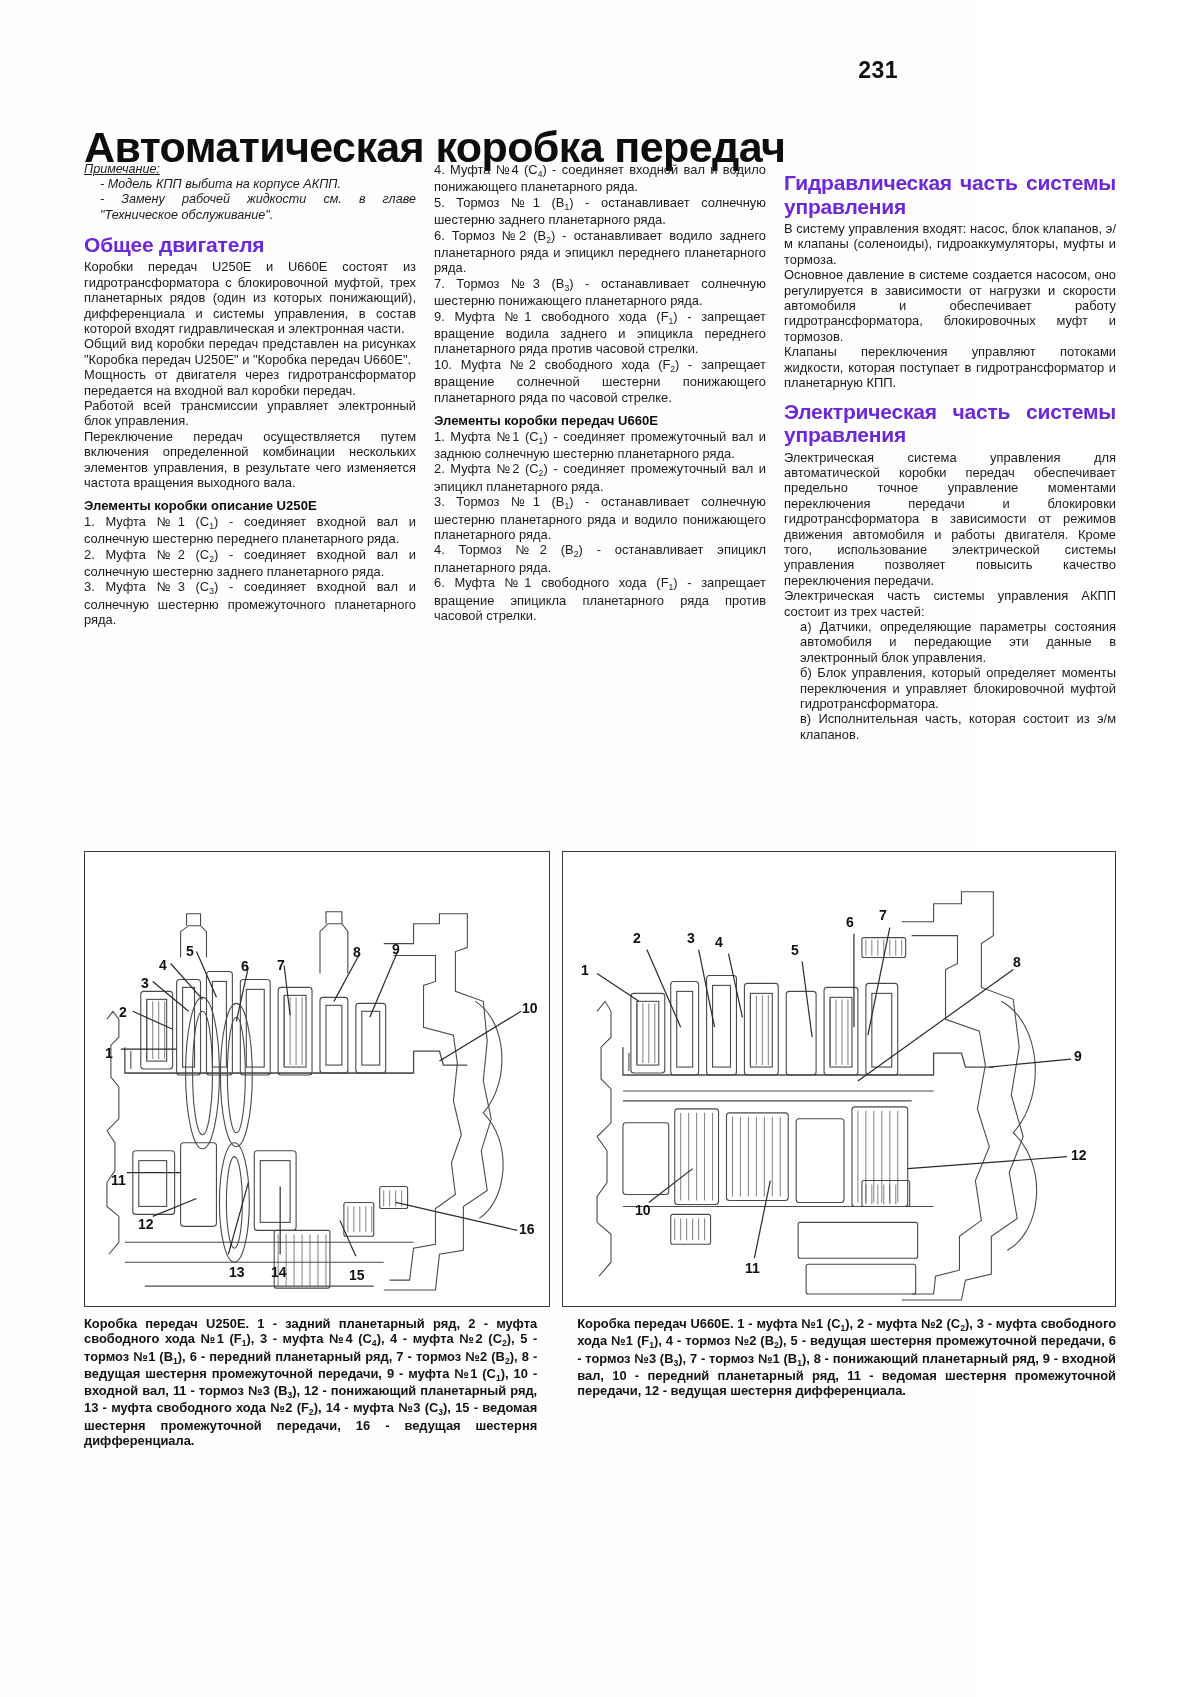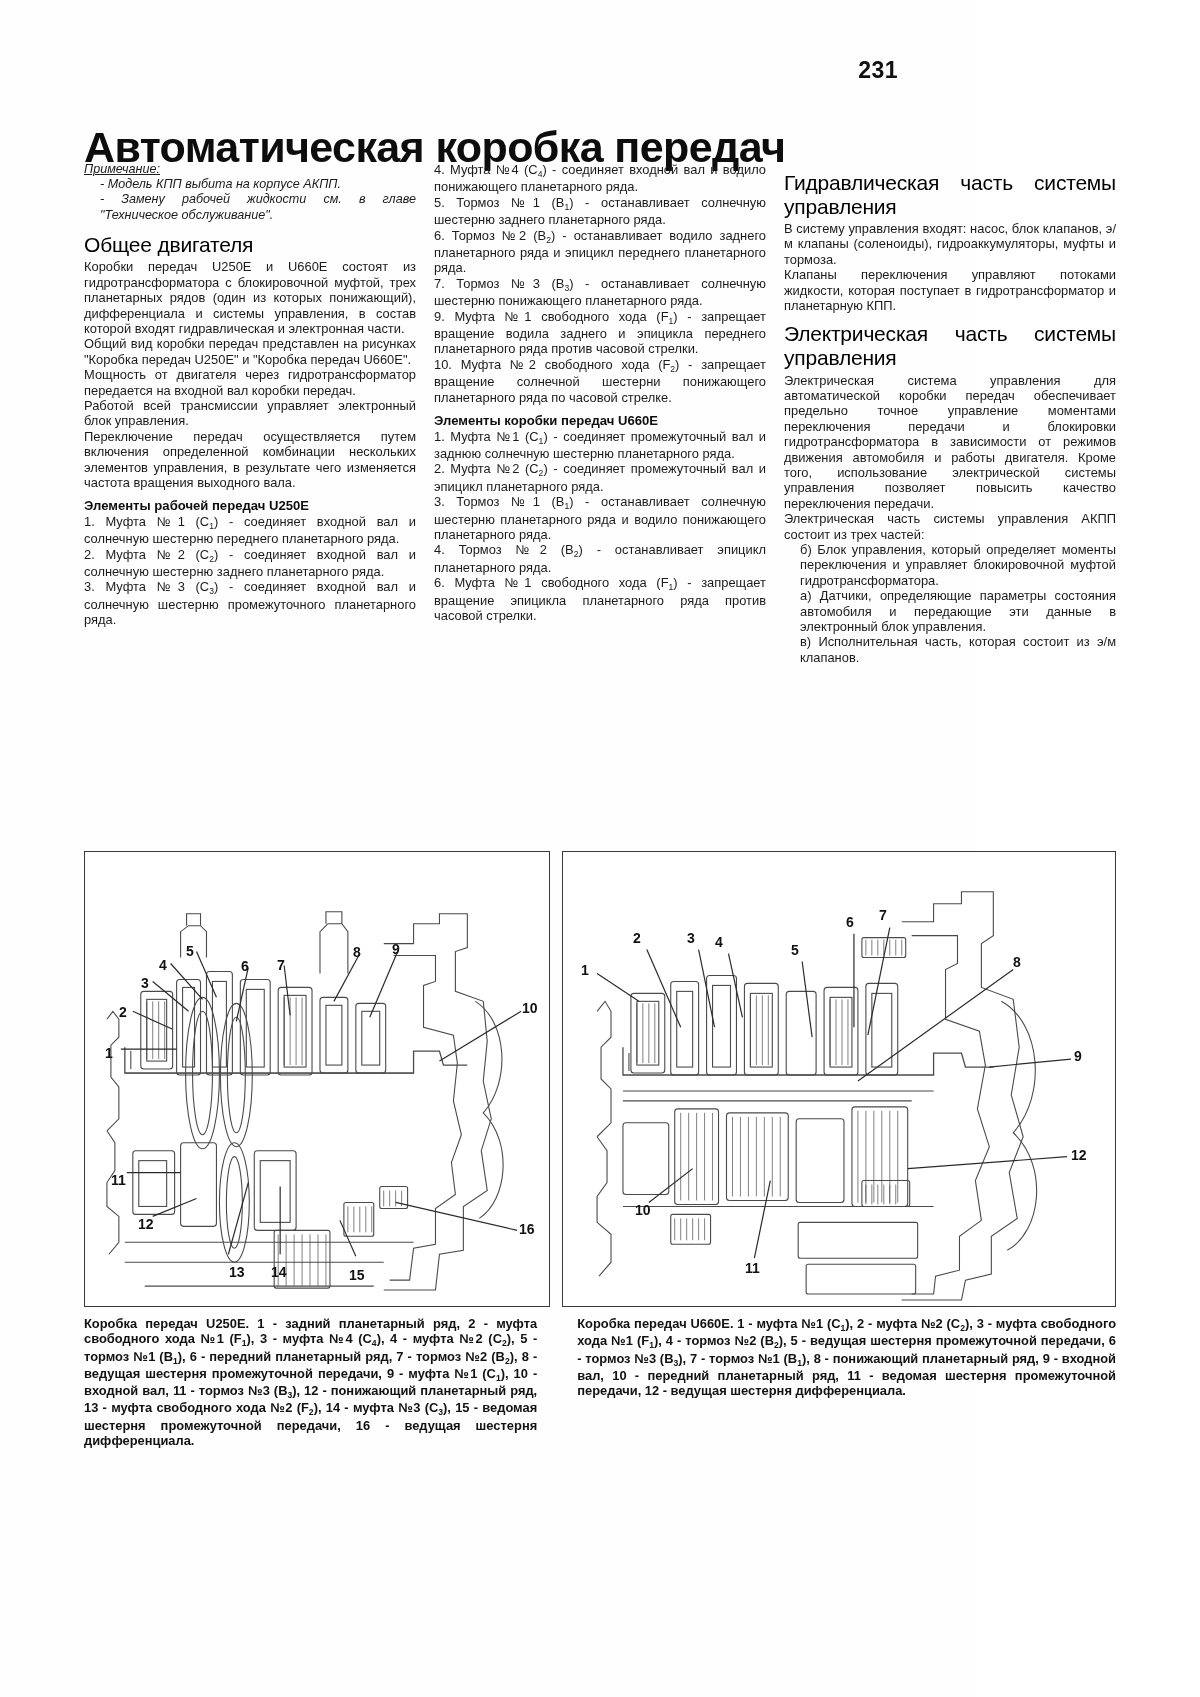--- a/index.html
+++ b/index.html
@@ -64,24 +64,24 @@
     margin-bottom: 10px !important;
   }
   .note-head {
     font-style: italic;
     text-decoration: underline;
     display: block;
   }
   .note-item { display: block; text-align: justify; }
   h2.sec {
     font-size: 21px;
-    font-weight: normal;
+    font-weight: bold;
     line-height: 1.12;
     margin: 9px 0 3px 0;
-    color: #000000;
+    color: #6d28d9;
     letter-spacing: -0.2px;
   }
   h3.sub {
     font-size: 13.1px;
     font-weight: bold;
     margin: 8px 0 0 0;
     line-height: 15.4px;
     color: #0d0d0d;
   }
   .indent { padding-left: 16px; display:block; text-align: justify;}
@@ -145,21 +145,21 @@
         <span class="note-head">Примечание:</span>
         <span class="note-item indent">- Модель КПП выбита на корпусе АКПП.</span>
         <span class="note-item indent">- Замену рабочей жидкости см. в главе "Техническое обслуживание".</span>
       </p>
       <h2 class="sec">Общее двигателя</h2>
       <p>Коробки передач U250E и U660E состоят из гидротрансформатора с блокировочной муфтой, трех планетарных рядов (один из которых понижающий), дифференциала и системы управления, в состав которой входят гидравлическая и электронная части.</p>
       <p>Общий вид коробки передач представлен на рисунках "Коробка передач U250E" и "Коробка передач U660E".</p>
       <p>Мощность от двигателя через гидротрансформатор передается на входной вал коробки передач.</p>
       <p>Работой всей трансмиссии управляет электронный блок управления.</p>
       <p>Переключение передач осуществляется путем включения определенной комбинации нескольких элементов управления, в результате чего изменяется частота вращения выходного вала.</p>
-      <h3 class="sub">Элементы рабочей передач U250E</h3>
+      <h3 class="sub">Элементы коробки описание U250E</h3>
       <p>1. Муфта №1 (C<sub>1</sub>) - соединяет входной вал и солнечную шестерню переднего планетарного ряда.</p>
       <p>2. Муфта №2 (C<sub>2</sub>) - соединяет входной вал и солнечную шестерню заднего планетарного ряда.</p>
       <p>3. Муфта №3 (C<sub>3</sub>) - соединяет входной вал и солнечную шестерню промежуточного планетарного ряда.</p>
     </div>
 
     <div class="col">
       <p>4. Муфта №4 (C<sub>4</sub>) - соединяет входной вал и водило понижающего планетарного ряда.</p>
       <p>5. Тормоз №1 (B<sub>1</sub>) - останавливает солнечную шестерню заднего планетарного ряда.</p>
       <p>6. Тормоз №2 (B<sub>2</sub>) - останавливает водило заднего планетарного ряда и эпицикл переднего планетарного ряда.</p>
       <p>7. Тормоз №3 (B<sub>3</sub>) - останавливает солнечную шестерню понижающего планетарного ряда.</p>
@@ -169,26 +169,27 @@
       <p>1. Муфта №1 (C<sub>1</sub>) - соединяет промежуточный вал и заднюю солнечную шестерню планетарного ряда.</p>
       <p>2. Муфта №2 (C<sub>2</sub>) - соединяет промежуточный вал и эпицикл планетарного ряда.</p>
       <p>3. Тормоз №1 (B<sub>1</sub>) - останавливает солнечную шестерню планетарного ряда и водило понижающего планетарного ряда.</p>
       <p>4. Тормоз №2 (B<sub>2</sub>) - останавливает эпицикл планетарного ряда.</p>
       <p>6. Муфта №1 свободного хода (F<sub>1</sub>) - запрещает вращение эпицикла планетарного ряда против часовой стрелки.</p>
     </div>
 
     <div class="col">
       <h2 class="sec">Гидравлическая часть системы управления</h2>
       <p>В систему управления входят: насос, блок клапанов, э/м клапаны (соленоиды), гидроаккумуляторы, муфты и тормоза.</p>
+      <p>Основное давление в системе создается насосом, оно регулируется в зависимости от нагрузки и скорости автомобиля и обеспечивает работу гидротрансформатора, блокировочных муфт и тормозов.</p>
       <p>Клапаны переключения управляют потоками жидкости, которая поступает в гидротрансформатор и планетарную КПП.</p>
       <h2 class="sec">Электрическая часть системы управления</h2>
       <p>Электрическая система управления для автоматической коробки передач обеспечивает предельно точное управление моментами переключения передачи и блокировки гидротрансформатора в зависимости от режимов движения автомобиля и работы двигателя. Кроме того, использование электрической системы управления позволяет повысить качество переключения передачи.</p>
       <p>Электрическая часть системы управления АКПП состоит из трех частей:</p>
+      <p class="indent">а) Датчики, определяющие параметры состояния автомобиля и передающие эти данные в электронный блок управления.</p>
       <p class="indent">б) Блок управления, который определяет моменты переключения и управляет блокировочной муфтой гидротрансформатора.</p>
-      <p class="indent">а) Датчики, определяющие параметры состояния автомобиля и передающие эти данные в электронный блок управления.</p>
       <p class="indent">в) Исполнительная часть, которая состоит из э/м клапанов.</p>
     </div>
   </div>
 
   <div class="figures">
 
     <div class="figbox left">
       <svg class="figsvg" viewBox="0 0 466 456">
         <g stroke="#4a4a4a" fill="none" stroke-width="1.1">
 

